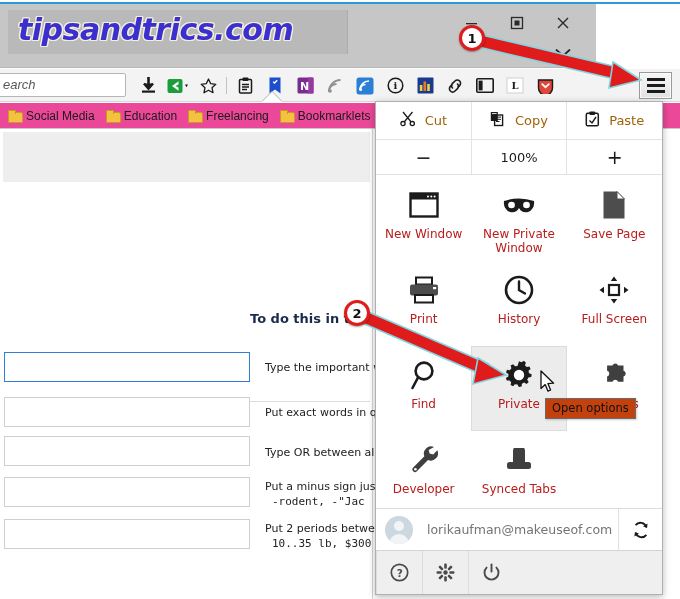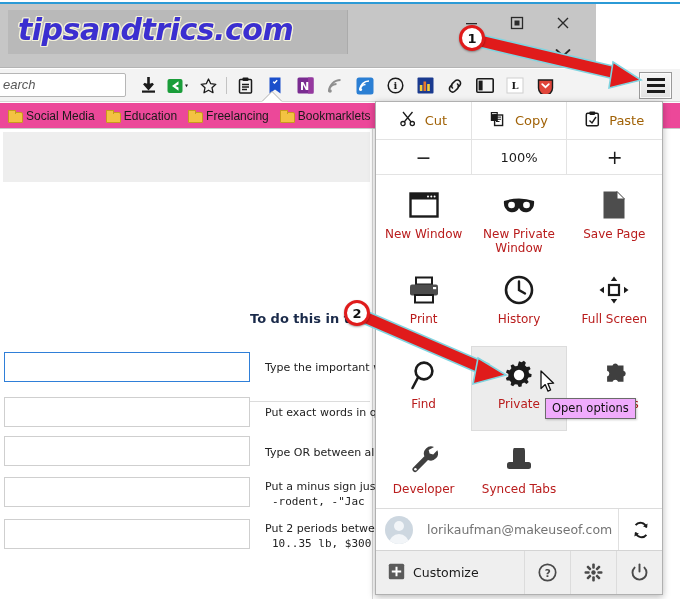--- a/index.html
+++ b/index.html
@@ -197,21 +197,21 @@
   .gitem .glabel {
     margin-top: 6px; font-size: 12px; color: #b91c1c; text-align: center;
     line-height: 1.15; font-family: "DejaVu Sans", sans-serif;
   }
   .gitem.hover { background: #ececec; box-shadow: 0 0 0 1px #dcdcdc inset; }
   .gicon { height: 34px; display: flex; align-items: center; justify-content: center; }
 
   .cursor { position: absolute; left: 540px; top: 370px; z-index: 60; }
   .tooltip {
     position: absolute; left: 545px; top: 398px; z-index: 61;
-    background: #f0abfc; border: 1px solid #6b6b6b;
+    background: #c2410c; border: 1px solid #6b6b6b;
     padding: 2px 6px 3px; font-size: 11.5px; color: #111;
     font-family: "DejaVu Sans", sans-serif; white-space: nowrap;
     box-shadow: 1px 1px 2px rgba(0,0,0,0.2);
   }
 
   .account-row {
     position: absolute; left: 0; bottom: 44px; width: 286px; height: 42px;
     border-top: 1px solid #dcdcdc;
     display: flex; align-items: center;
   }
@@ -630,29 +630,20 @@
         <svg width="18" height="18" viewBox="0 0 18 18">
           <path d="M14.4 6.2 A6.2 6.2 0 0 0 3.6 4.2" fill="none" stroke="#1b1b1b" stroke-width="1.9"></path>
           <path d="M3.6 11.8 A6.2 6.2 0 0 0 14.4 13.8" fill="none" stroke="#1b1b1b" stroke-width="1.9"></path>
           <path d="M15.6 2.5 L15 7 L11 5.2 Z" fill="#1b1b1b"></path>
           <path d="M2.4 15.5 L3 11 L7 12.8 Z" fill="#1b1b1b"></path>
         </svg>
       </div>
     </div>
 
     <div class="footer">
-      <div class="customize">
-        <span>
-          <svg width="17" height="17" viewBox="0 0 17 17">
-            <rect x="0.8" y="0.8" width="15.4" height="15.4" rx="1.5" fill="#5b5b5b"></rect>
-            <path d="M8.5 3.8 V13.2 M3.8 8.5 H13.2" stroke="#fff" stroke-width="2"></path>
-          </svg>
-        </span>
-        <span>Customize</span>
-      </div>
       <div class="fbtn">
         <svg width="19" height="19" viewBox="0 0 19 19">
           <circle cx="9.5" cy="9.5" r="8.2" fill="none" stroke="#4a4a4a" stroke-width="1.7"></circle>
           <text x="6.8" y="13.6" font-family="DejaVu Sans" font-size="10.5" font-weight="bold" fill="#4a4a4a">?</text>
         </svg>
       </div>
       <div class="fbtn">
         <svg width="19" height="19" viewBox="0 0 19 19">
           <g fill="#4a4a4a">
             <rect x="8.2" y="0.5" width="2.6" height="5.2" rx="1"></rect>

